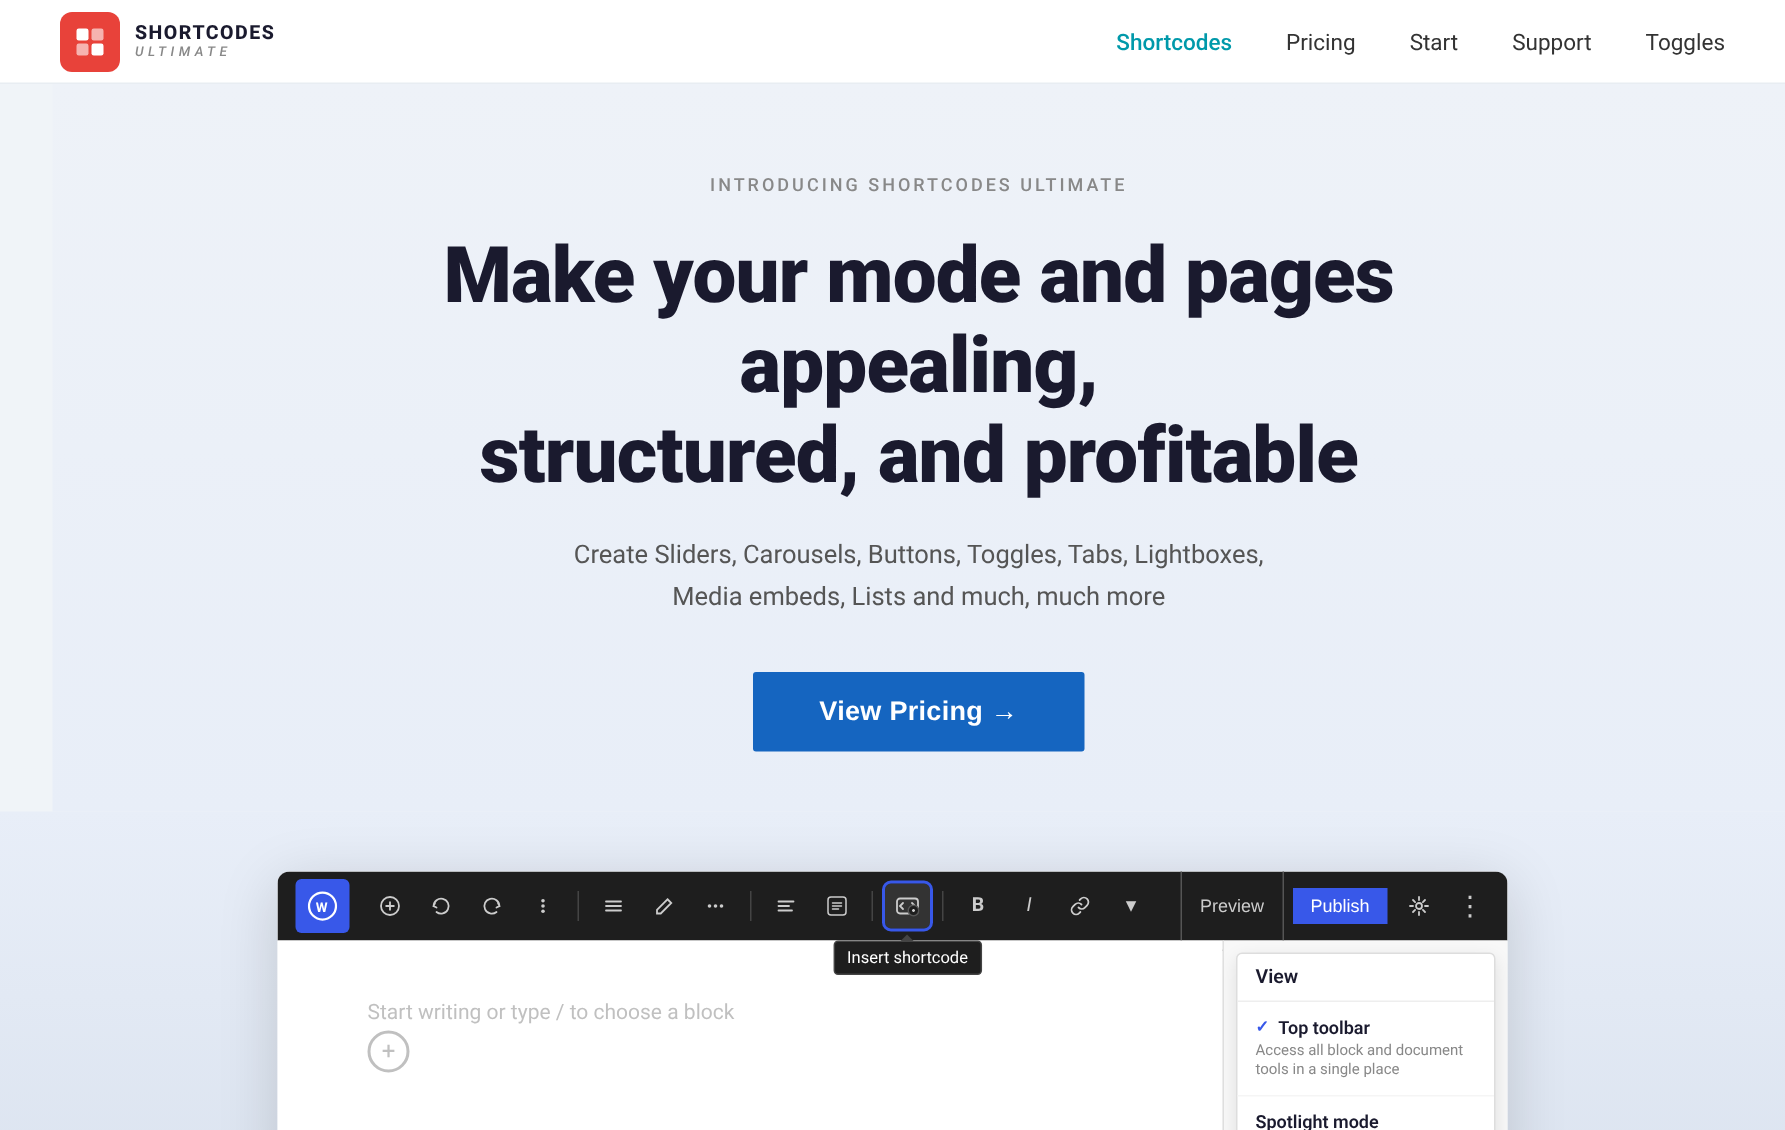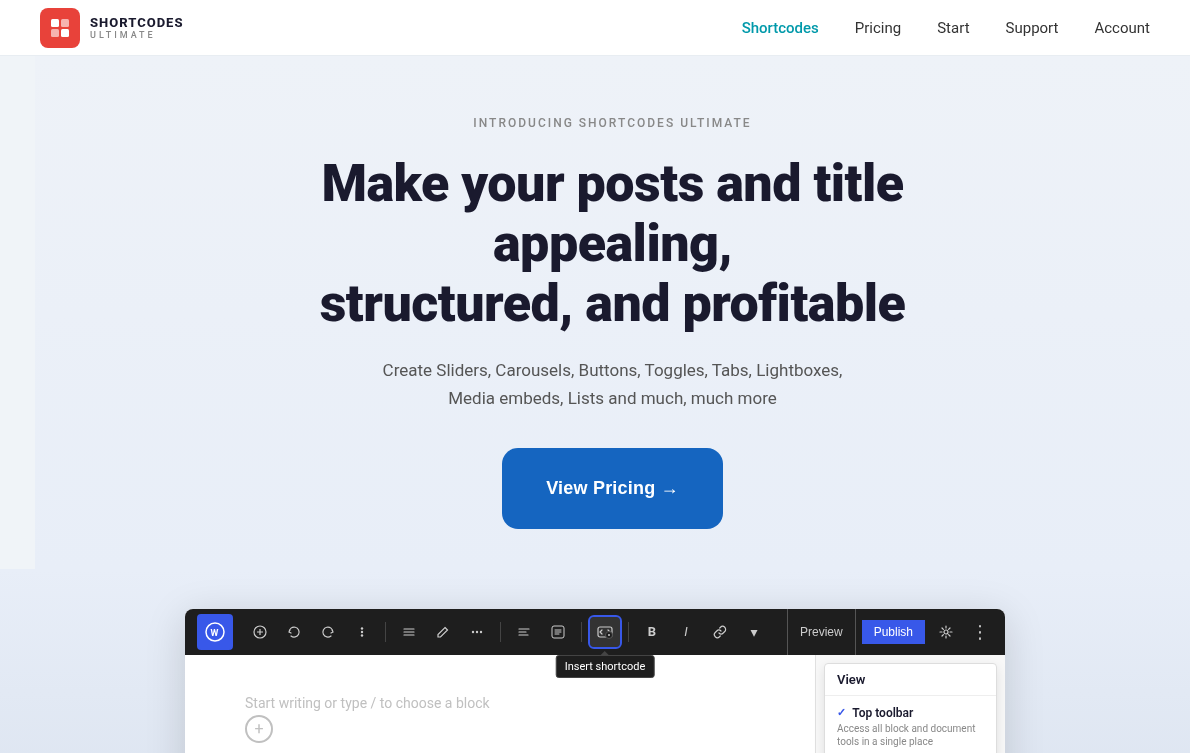--- a/index.html
+++ b/index.html
@@ -113,22 +113,22 @@
       color: #555;
       line-height: 1.6;
       max-width: 500px;
       margin: 0 auto 36px;
     }
 
     .view-pricing-btn {
       display: inline-block;
       background: #1565c0;
       color: #ffffff;
-      padding: 30px 44px;
-      border-radius: 16px;
+      padding: 16px 44px;
+      border-radius: 2px;
       font-size: 18px;
       font-weight: 600;
       cursor: pointer;
       border: none;
       text-decoration: none;
       letter-spacing: 0.2px;
     }
 
     
     .screenshot-section {
@@ -364,37 +364,37 @@
     <div class="logo-icon">
       <svg viewBox="0 0 24 24" fill="none" xmlns="http://www.w3.org/2000/svg">
         <rect x="3" y="3" width="8" height="8" rx="1.5" fill="white"></rect>
         <rect x="13" y="3" width="8" height="8" rx="1.5" fill="white" opacity="0.6"></rect>
         <rect x="3" y="13" width="8" height="8" rx="1.5" fill="white" opacity="0.6"></rect>
         <rect x="13" y="13" width="8" height="8" rx="1.5" fill="white"></rect>
       </svg>
     </div>
     <div>
       <div style="font-size:13px;font-weight:800;color:#1a1a2e;letter-spacing:1px;">SHORTCODES</div>
-      <div style="font-size:9px;letter-spacing:3px;color:#888;font-weight:500;">ULTIMATE</div>
+      <div style="font-size:9px;letter-spacing:3px;color:#888;font-weight:500;font-style:italic;">ULTIMATE</div>
     </div>
   </div>
 
   <nav>
     <a class="nav-link active">Shortcodes</a>
     <a class="nav-link">Pricing</a>
     <a class="nav-link">Start</a>
     <a class="nav-link">Support</a>
-    <a class="nav-link">Account</a>
+    <a class="nav-link">Toggles</a>
   </nav>
 </header>
 
 <section class="hero">
   <div class="intro-label">INTRODUCING SHORTCODES ULTIMATE</div>
   <h1 class="hero-title">
-    <span>Make your posts and title appealing,</span><br>
+    <span>Make your mode and pages appealing,</span><br>
     <span>structured, and profitable</span>
   </h1>
   <p class="hero-subtitle">Create Sliders, Carousels, Buttons, Toggles, Tabs, Lightboxes, Media embeds, Lists and much, much more</p>
   <button class="view-pricing-btn">View Pricing →</button>
 </section>
 
 <section class="screenshot-section">
   <div class="browser-mockup">
 
     <div class="wp-toolbar">

